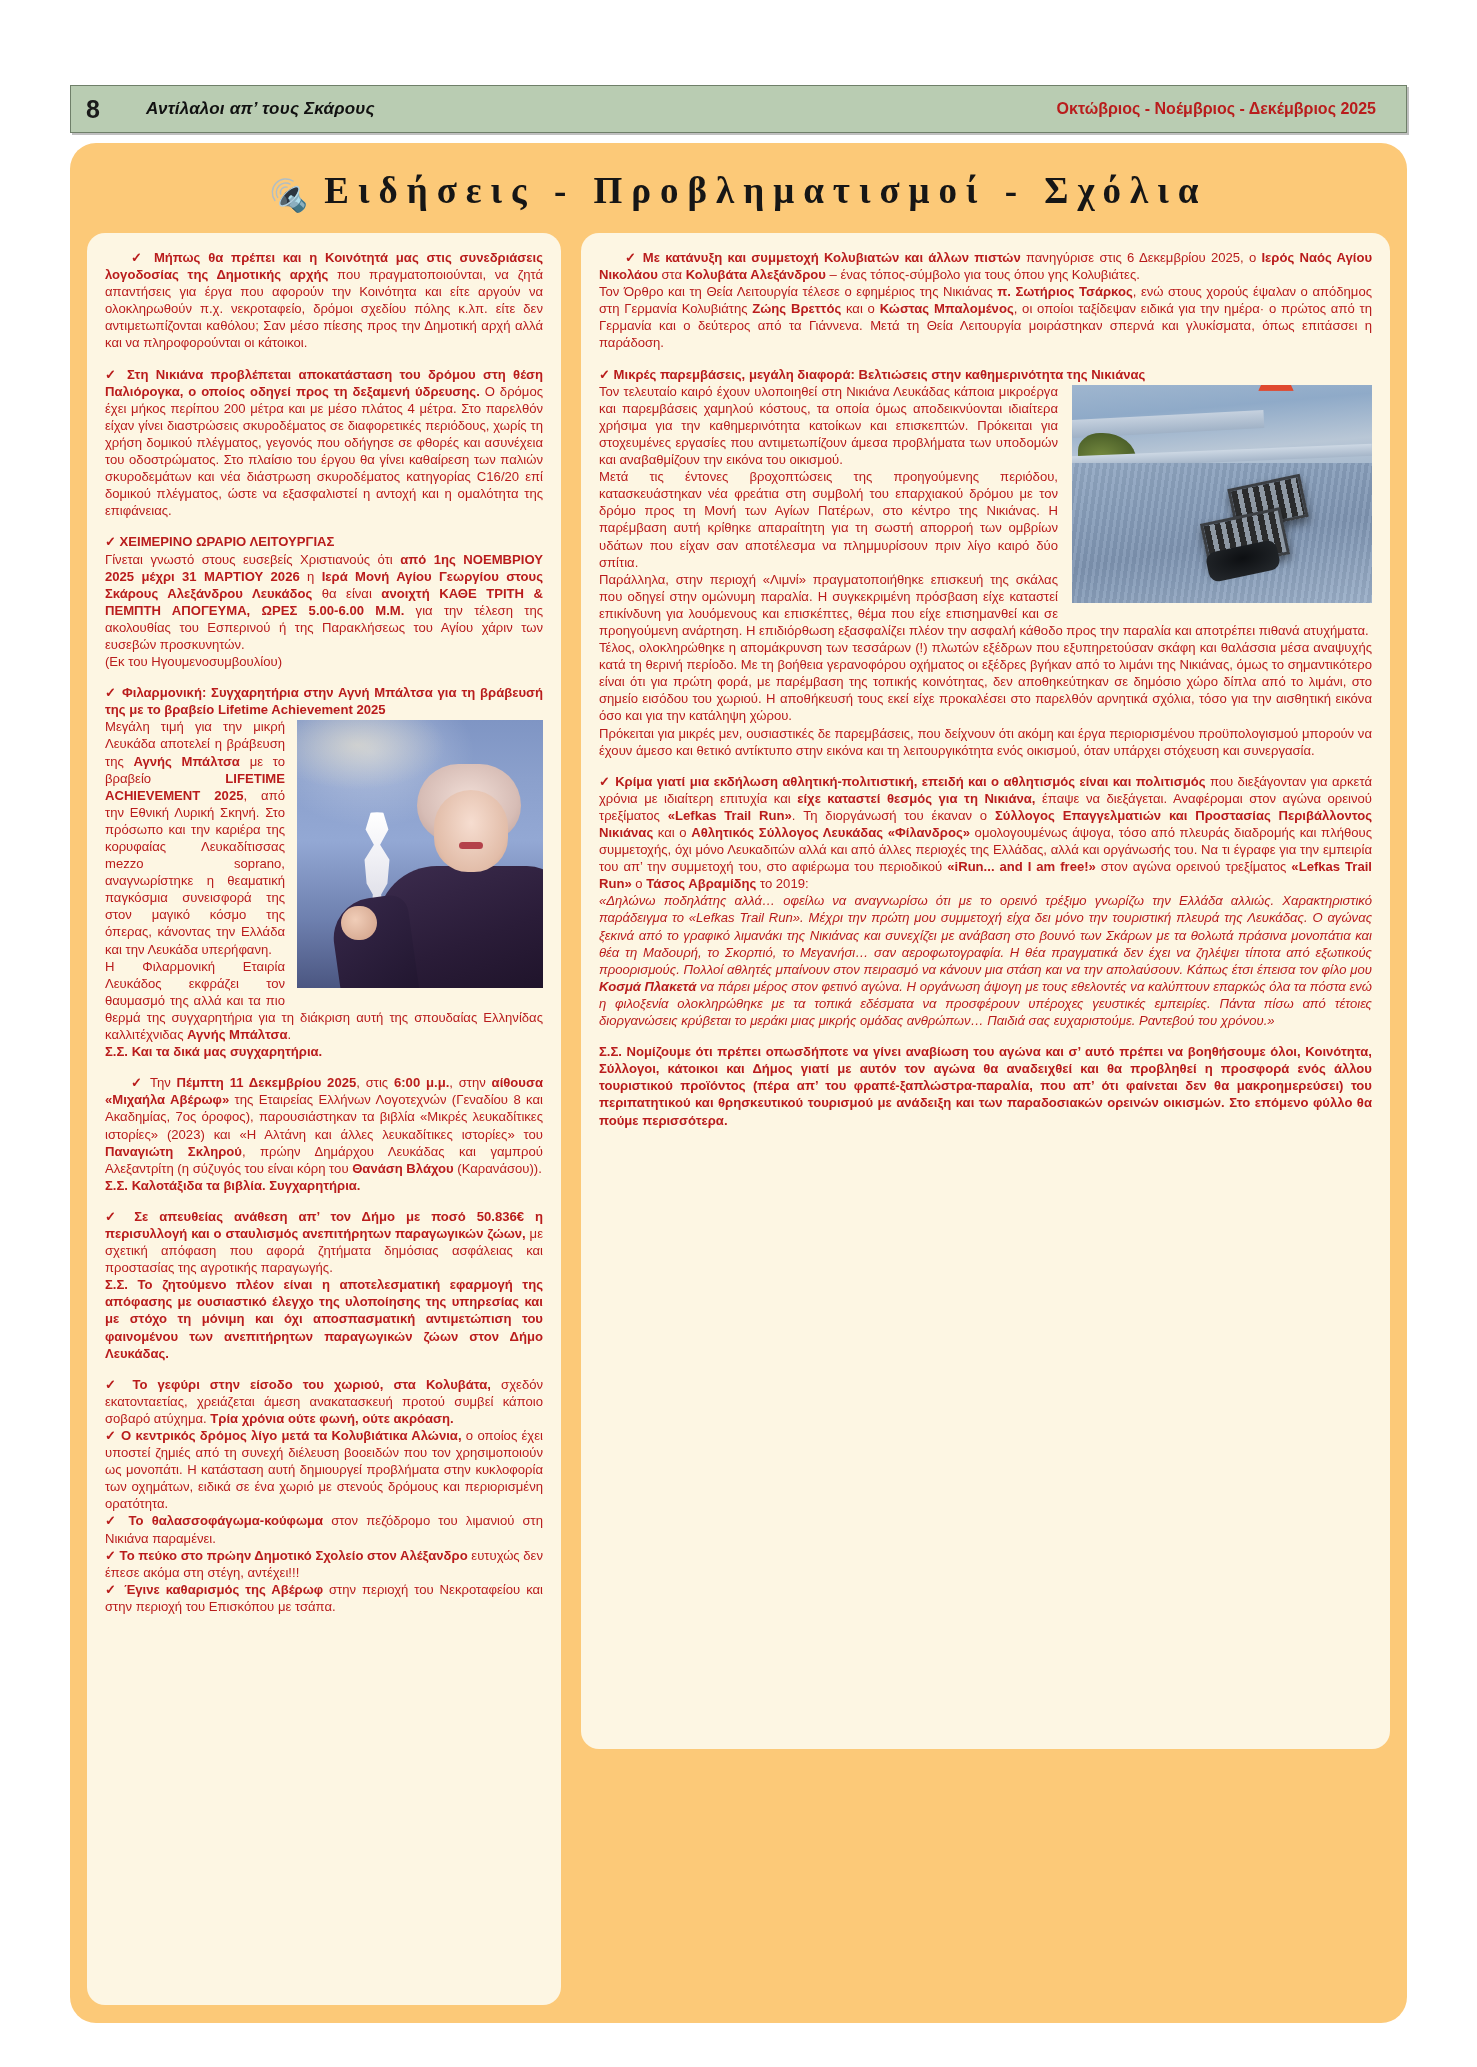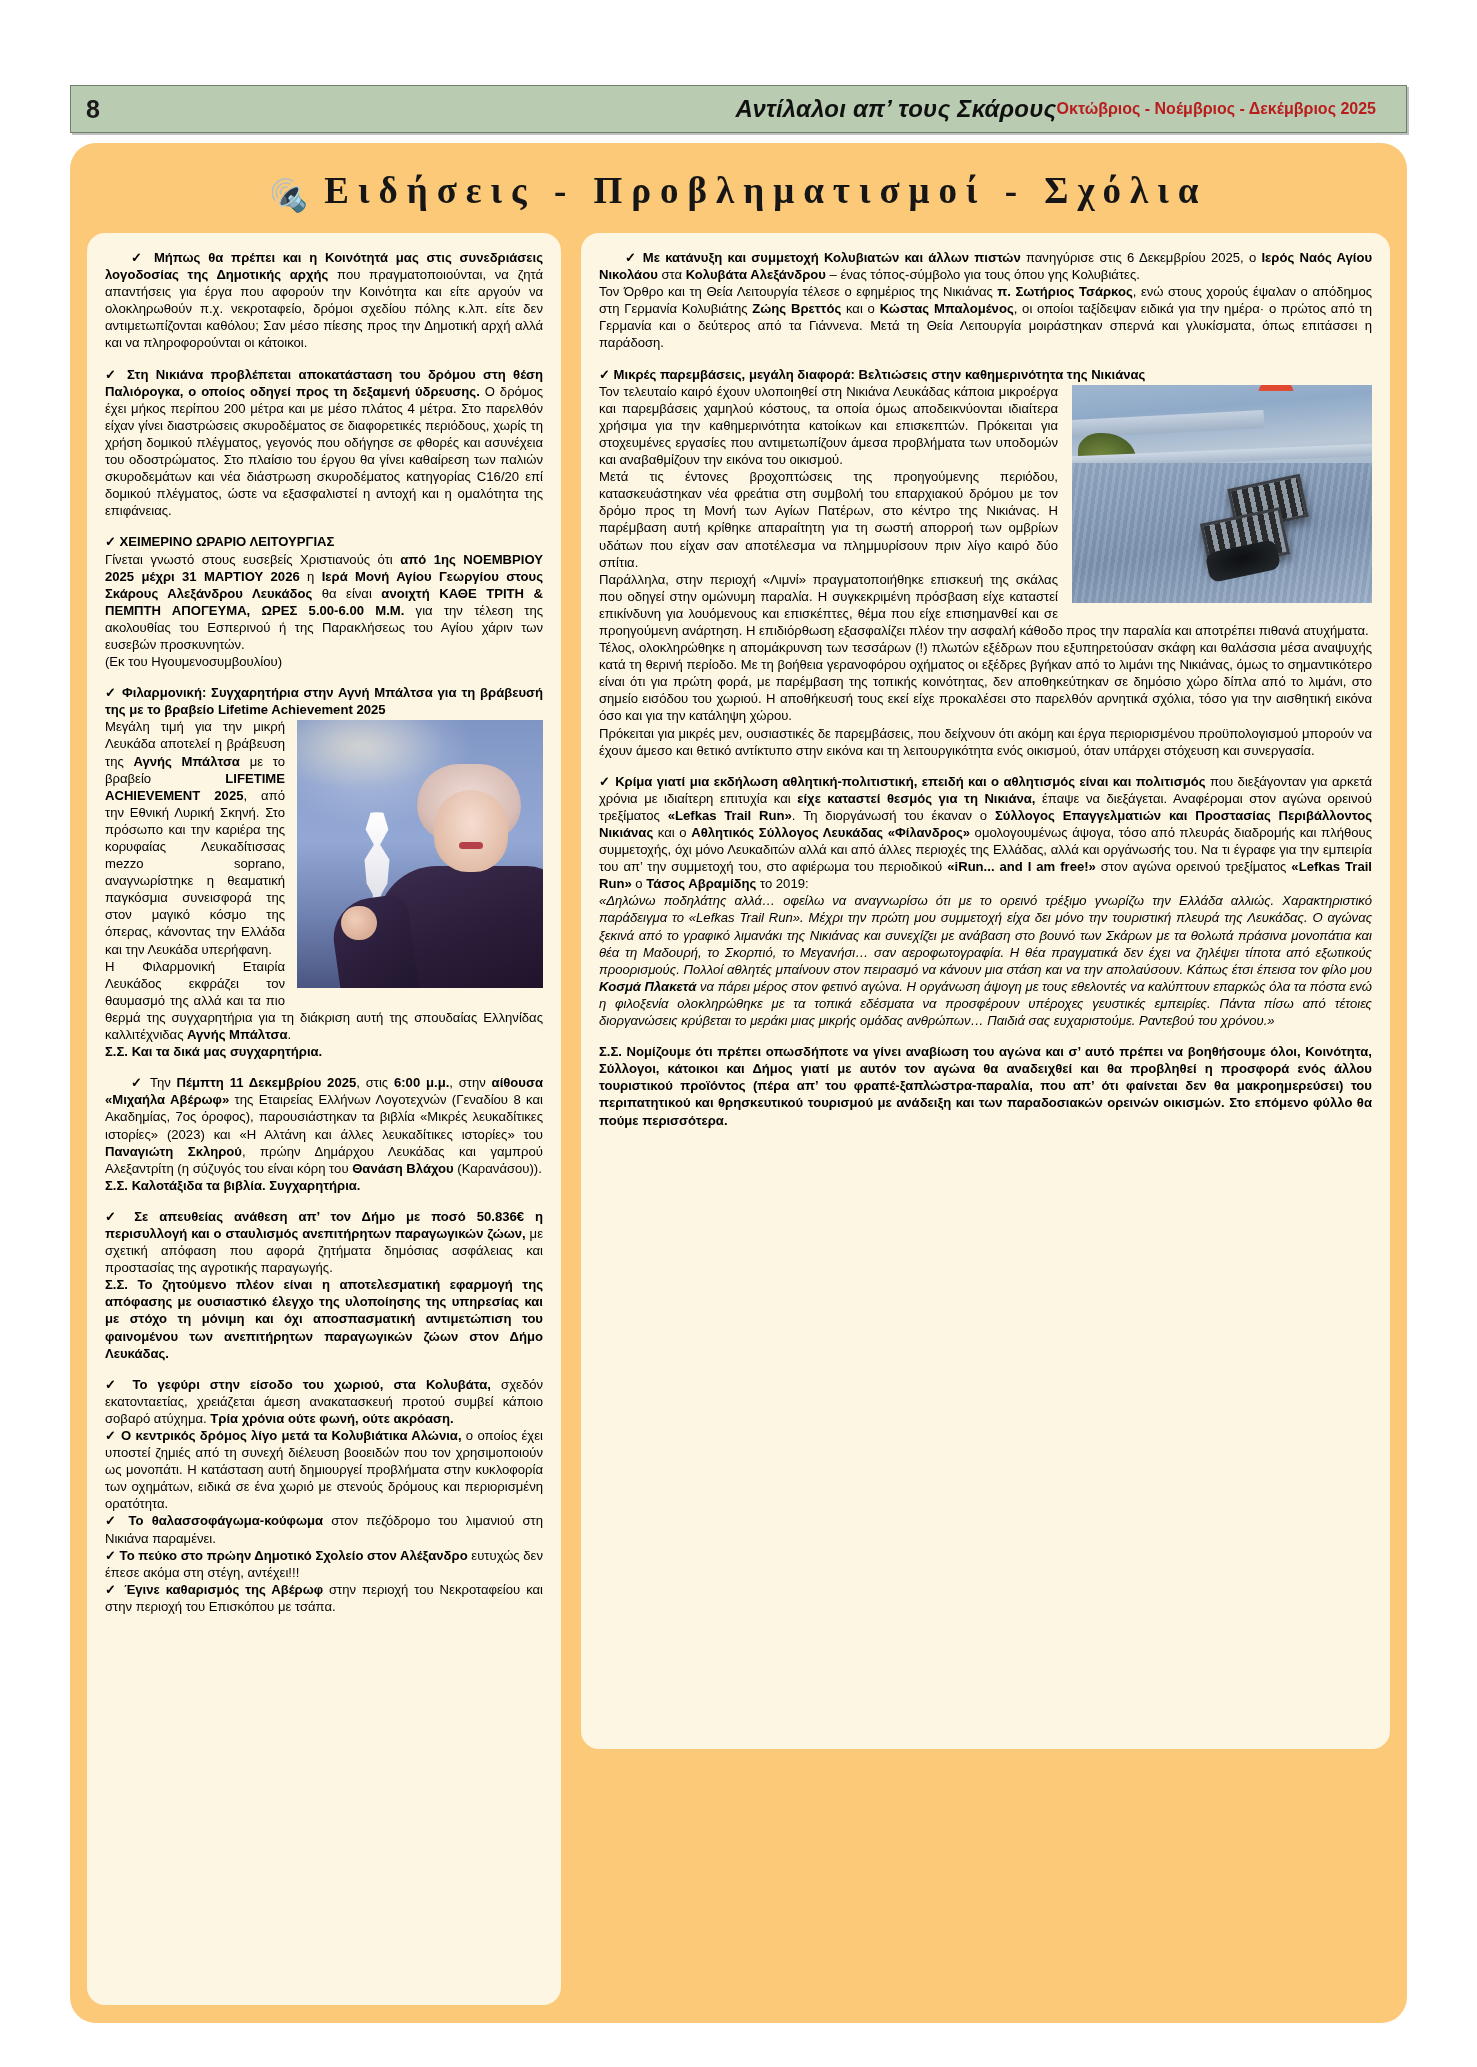--- a/index.html
+++ b/index.html
@@ -18,22 +18,22 @@
     background:#b9ccb2;
     border:1px solid #6f7f69;
     box-shadow: 2px 2px 0 rgba(0,0,0,.25);
     display:flex; align-items:center;
   }
   .masthead .pagenum {
     font-size:25px; font-weight:bold; color:#1a1a1a;
     margin-left:15px; width:120px;
   }
   .masthead .paper-title {
-    flex:1; text-align:right;
-    font-style:italic; font-weight:bold; font-size:24px;
+    flex:1; text-align:left;
+    font-style:italic; font-weight:bold; font-size:17px;
     letter-spacing:.2px; color:#111;
     margin-left:-60px;
   }
   .masthead .issue-date {
     font-size:16px; font-weight:bold; color:#b91c1c;
     margin-right:30px; white-space:nowrap;
   }
 
   
   .panel {
@@ -66,21 +66,21 @@
     overflow:hidden;
   }
   .col.left  { left:17px;  width:474px;  height:1772px; }
   .col.right { left:511px; width:809px;  height:1516px; }
 
   
   .col p {
     margin:0 0 0 0;
     font-size:13.1px;
     line-height:17.1px;
-    color:#000000;
+    color:#b91c1c;
     text-align:justify;
     -webkit-hyphens:none; hyphens:none;
   }
   .col .gap { height:14px; }
 
   b, strong { font-weight:bold; }
   .ital { font-style:italic; }
 
   .lead-indent { text-indent:26px; }
 

